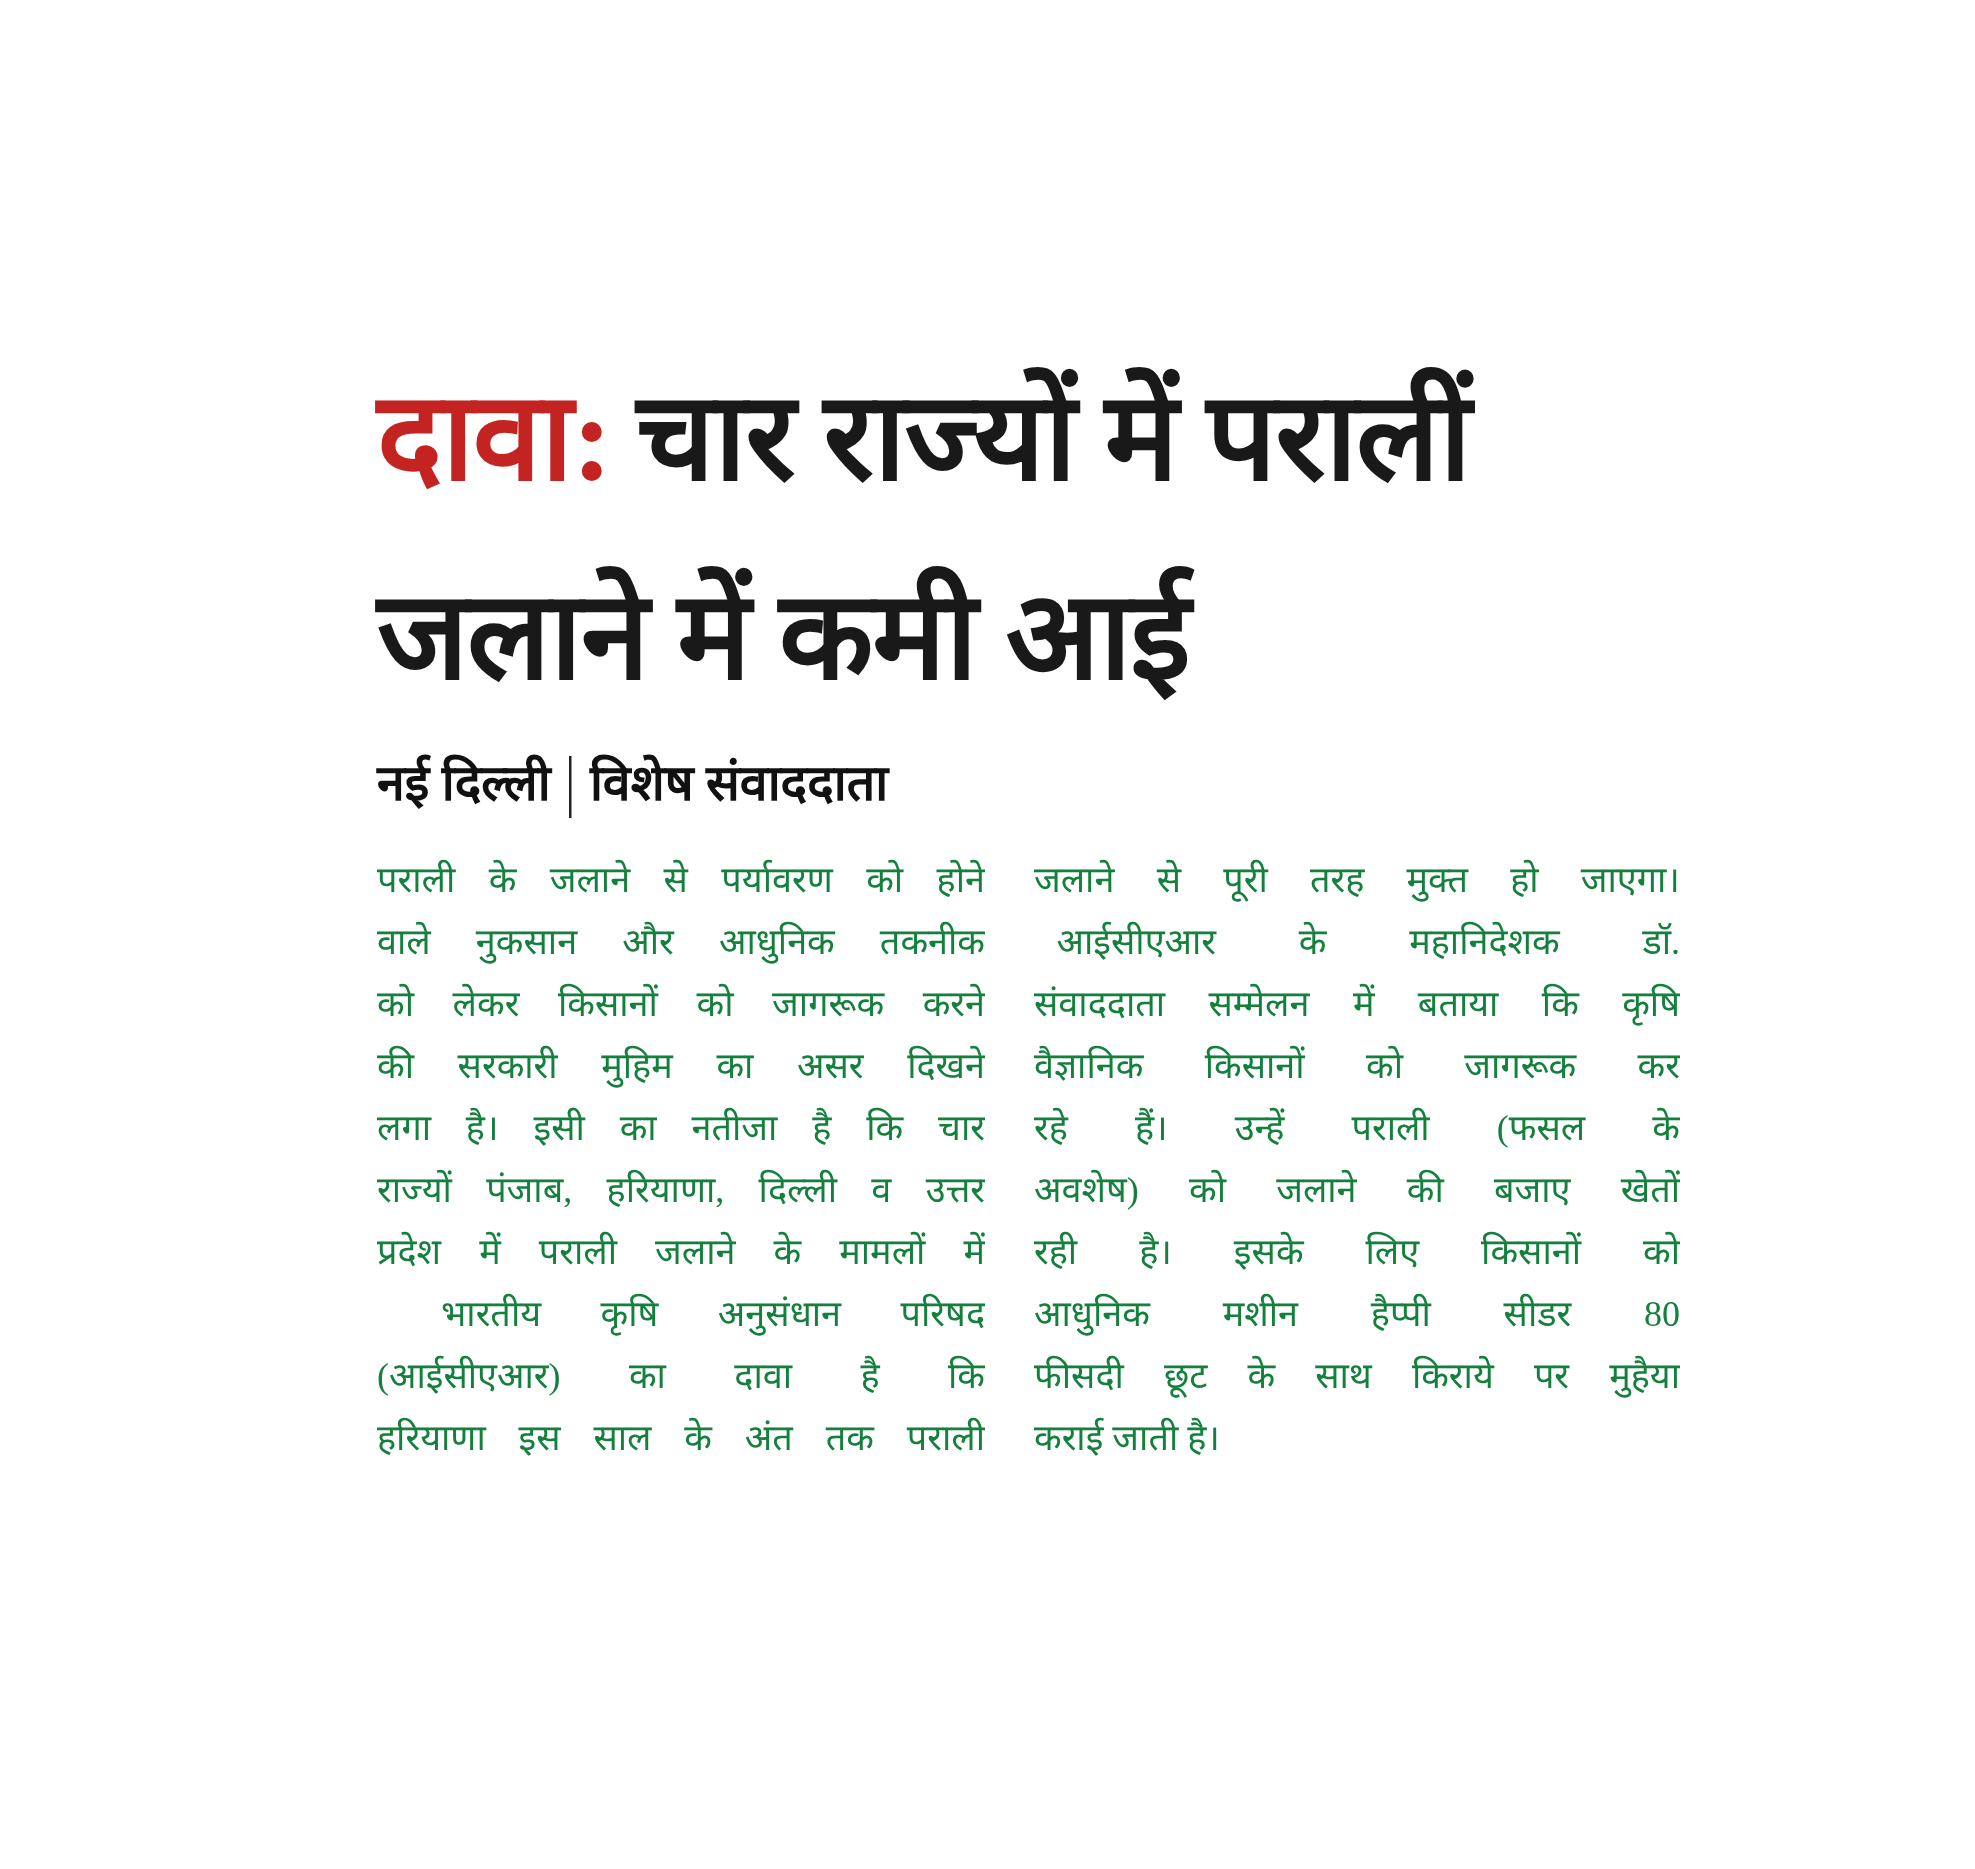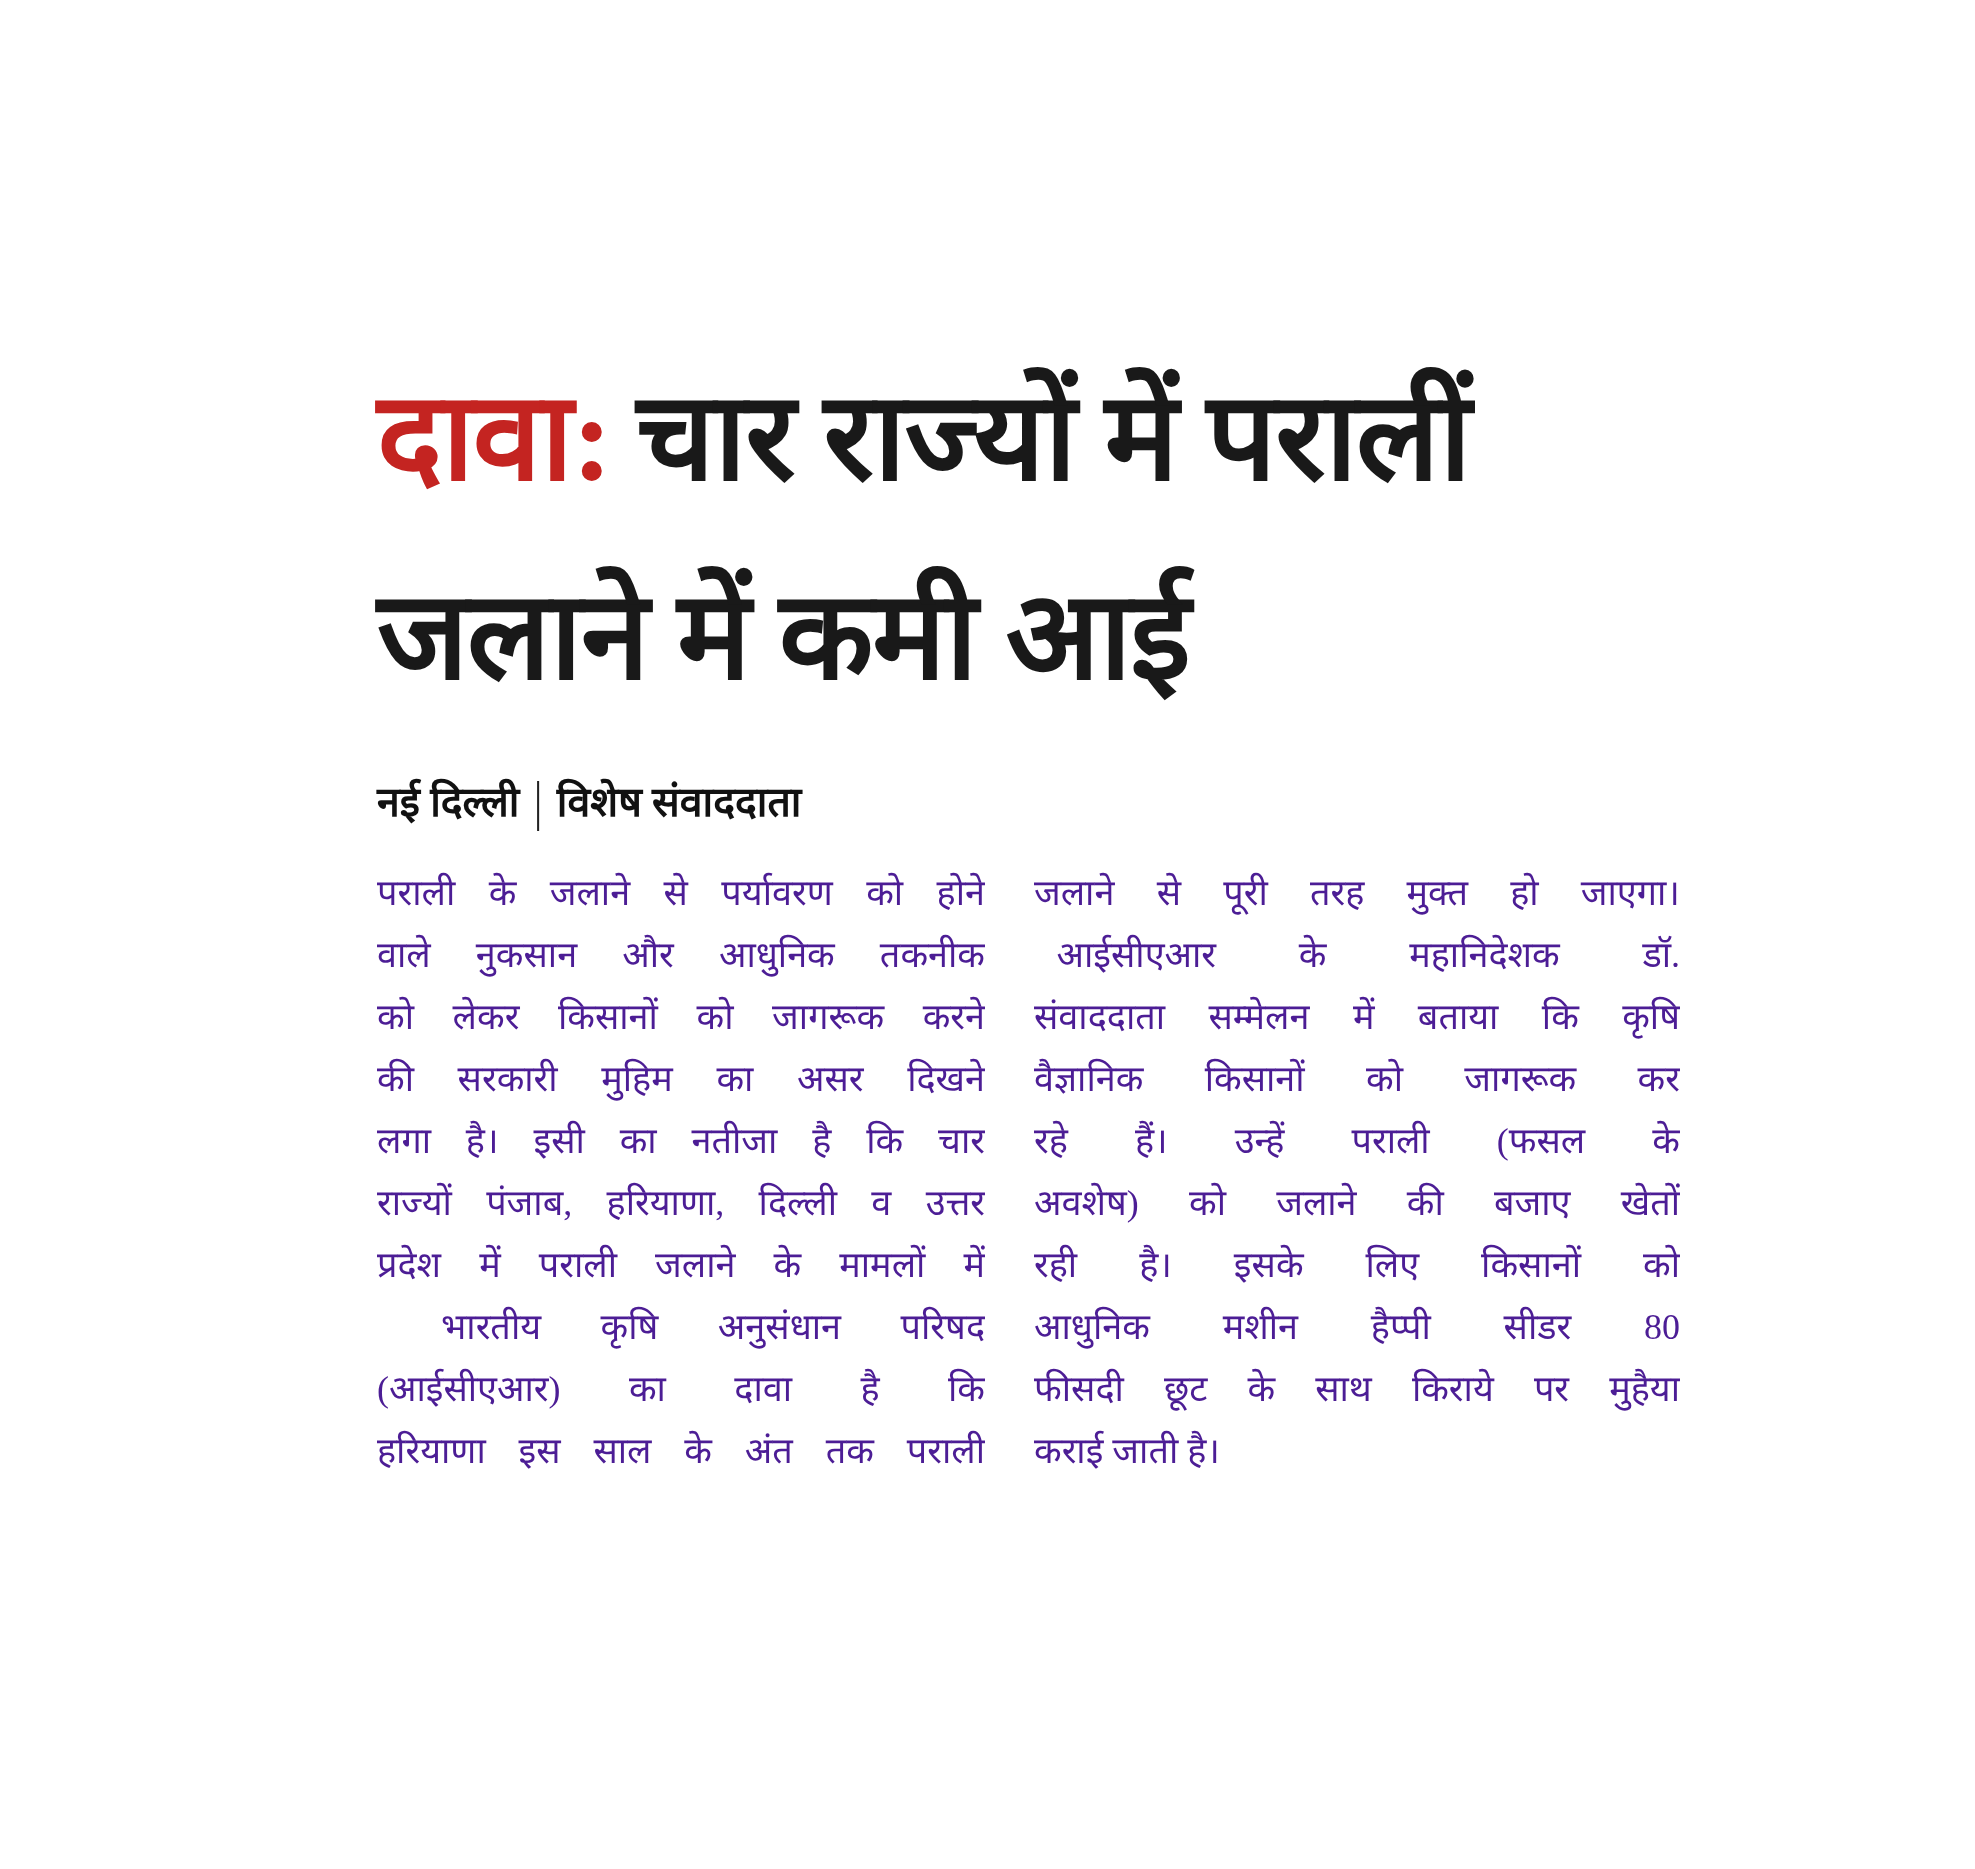--- a/index.html
+++ b/index.html
@@ -28,22 +28,22 @@
     line-height: 199px;
     color: #191919;
     letter-spacing: -1.3px;
     white-space: nowrap;
   }
   .headline .kicker {
     color: #c42421;
     margin-right: 25px;
   }
   .byline {
-    margin-top: 36px;
-    font-size: 41px;
+    margin-top: 11px;
+    font-size: 50px;
     font-weight: 700;
     color: #111111;
     display: flex;
     align-items: center;
     white-space: nowrap;
   }
   .byline .sep {
     display: inline-block;
     margin: 0 14.6px;
     font-weight: 400;
@@ -51,21 +51,21 @@
     color: #222222;
   }
   .columns {
     margin-top: 34px;
     display: flex;
     gap: 49px;
   }
   .col {
     font-size: 36px;
     line-height: 62px;
-    color: #4c1d95;
+    color: #15803d;
   }
   .col.left  { width: 608px; }
   .col.right { width: 646px; }
   .line {
     height: 62px;
     overflow: hidden;
     white-space: nowrap;
   }
   .line.j {
     white-space: normal;

